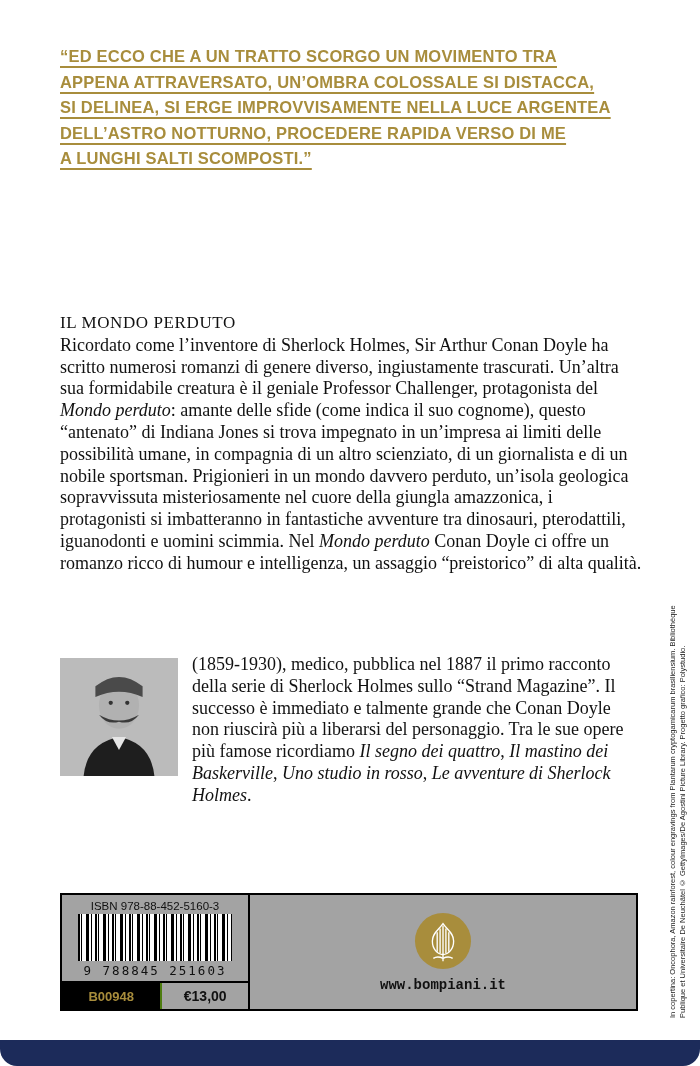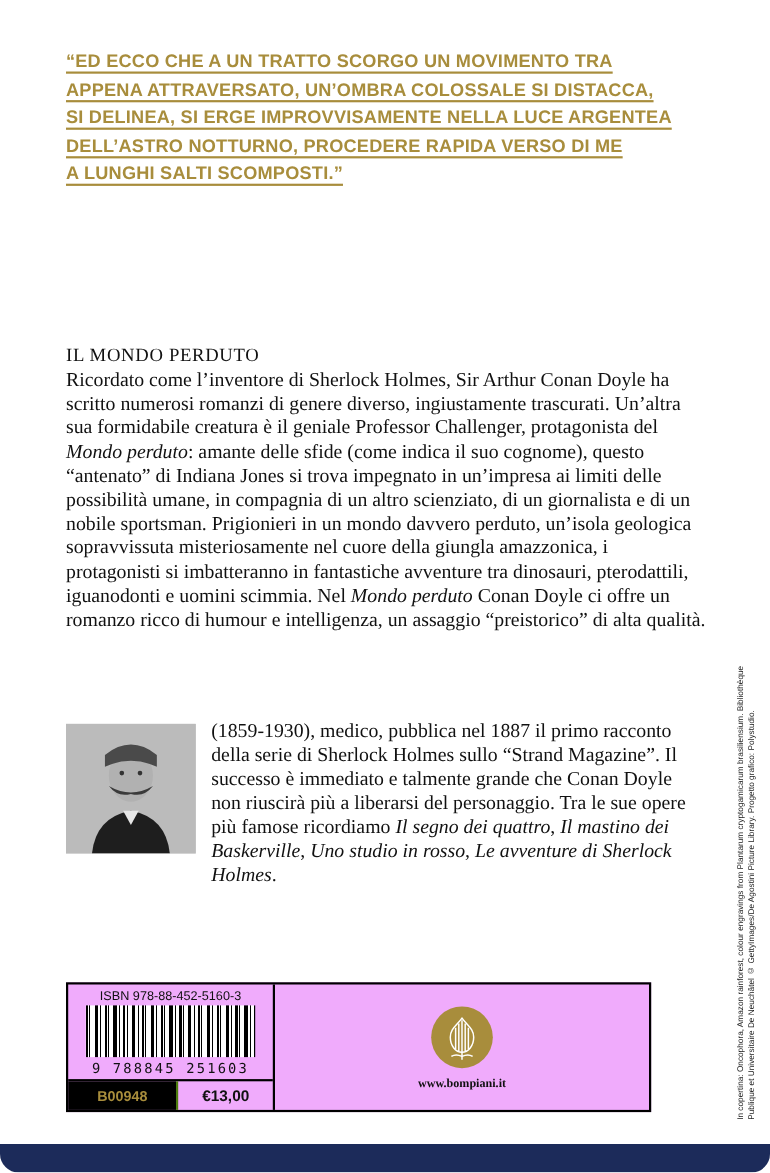--- a/index.html
+++ b/index.html
@@ -61,25 +61,25 @@
   .photo svg{display:block;width:100%;height:100%;}
   .author-name{
     font-family:"Liberation Sans", sans-serif;
     font-weight:bold;font-size:15.5px;
     letter-spacing:0.3px;
     margin-bottom:2px;
   }
 
   
   .footer-box{
-    position:absolute;top:893px;left:60px;width:532px;height:118px;
+    position:absolute;top:893px;left:60px;width:578px;height:118px;
     box-sizing:border-box;
     border:2px solid #000;
     display:flex;
-    background:#f0abfc;
+    background:#a3a3a3;
   }
   .col{border-right:2px solid #000;box-sizing:border-box;}
   .col:last-child{border-right:none;}
   .col-barcode{width:188px;display:flex;flex-direction:column;}
   .isbn{
     font-family:"Liberation Sans", sans-serif;
     font-size:11.5px;text-align:center;padding:5px 0 2px 0;
   }
   .bars{
     flex:1;margin:0 16px;
@@ -109,22 +109,22 @@
     font-family:"Liberation Serif", serif;
     font-size:13.5px;letter-spacing:1.5px;line-height:19px;
   }
   .col-logo{
     flex:1;
     display:flex;flex-direction:column;align-items:center;justify-content:center;
     gap:7px;
   }
   .logo-circle{width:58px;height:58px;}
   .site{
-    font-family:Liberation Serif, serif;
-    font-weight:bold;font-size:11px;
+    font-family:Liberation Mono, monospace;
+    font-weight:bold;font-size:14px;
   }
 
   
   .credits{
     position:absolute;right:8px;bottom:48px;height:420px;width:24px;
     writing-mode:vertical-rl;
     transform:rotate(180deg);
     font-family:"Liberation Sans", sans-serif;
     font-size:7.5px;line-height:10px;color:#222;
   }

